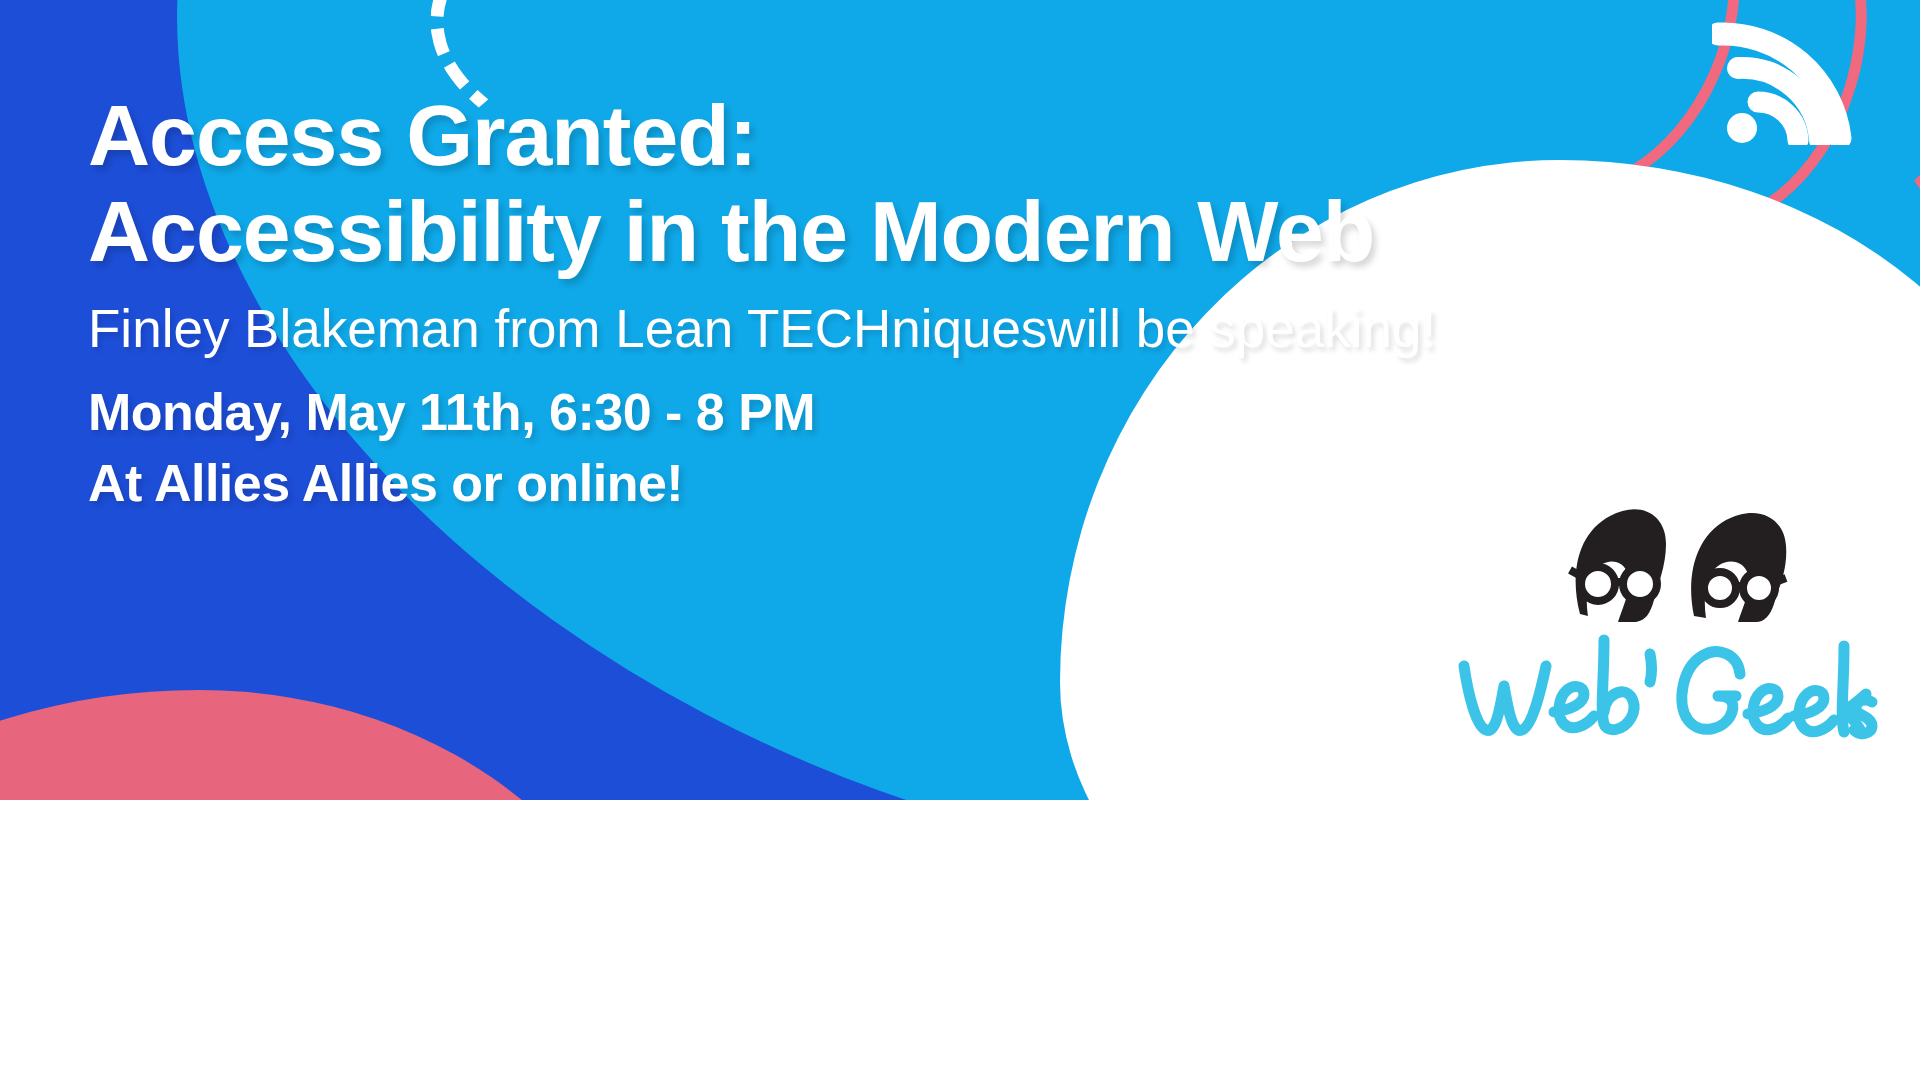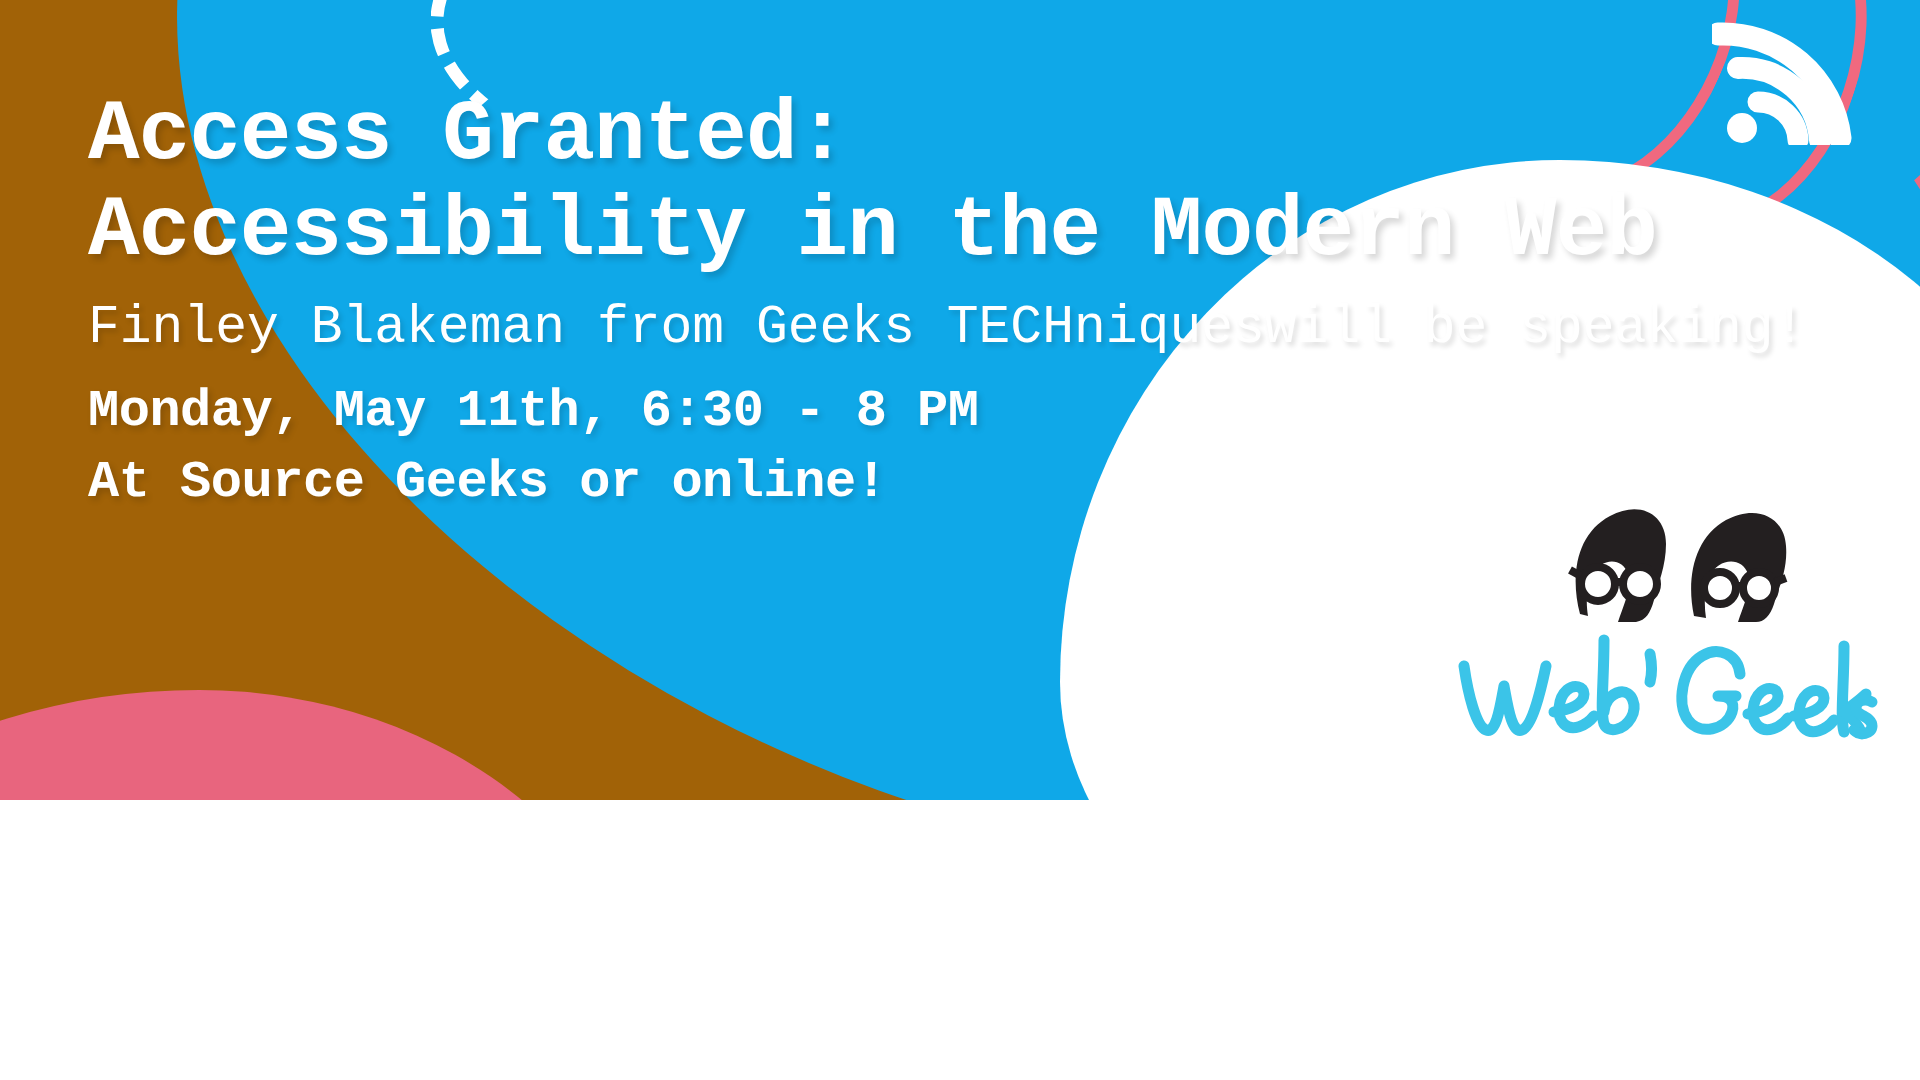--- a/index.html
+++ b/index.html
@@ -5,22 +5,22 @@
   html, body {
     margin: 0;
     padding: 0;
     background: #ffffff;
   }
   #poster {
     position: relative;
     width: 1920px;
     height: 800px;
     overflow: hidden;
-    background: #a16207;
-    font-family: Liberation Mono, monospace;
+    background: #1d4ed8;
+    font-family: Liberation Sans, sans-serif;
   }
 
   
   .layer { position: absolute; inset: 0; }
 
   
   .cyan-wedge {
     position: absolute;
     top: -420px;
     right: -360px;
@@ -313,23 +313,23 @@
     <svg viewBox="0 0 86 104" width="86" height="104">
       <path d="M4 2 L4 78 L24 58 L38 92 L54 84 L40 52 L68 52 Z" fill="#ffffff"></path>
     </svg>
   </div>
 
   <div class="content">
     <h1 class="title">
       <span class="l1">Access Granted:</span>
       <span class="l2">Accessibility in the Modern Web</span>
     </h1>
-    <div class="speaker">Finley Blakeman from Geeks TECHniqueswill be speaking!</div>
+    <div class="speaker">Finley Blakeman from Lean TECHniqueswill be speaking!</div>
     <div class="when">Monday, May 11th, 6:30 - 8 PM</div>
-    <div class="where">At Source Geeks or online!</div>
+    <div class="where">At Allies Allies or online!</div>
   </div>
 
   <div class="logo">
     <span class="logo-alt">Web Geeks</span>
 
     <div class="logo-heads">
       <svg viewBox="0 0 236 118" width="236" height="118">
 
         <path d="M18 110 C8 72 14 30 48 12 C78 -4 104 10 104 40 C104 62 96 80 92 96
                  C88 110 84 116 74 118 L56 118 C62 100 70 84 66 70

